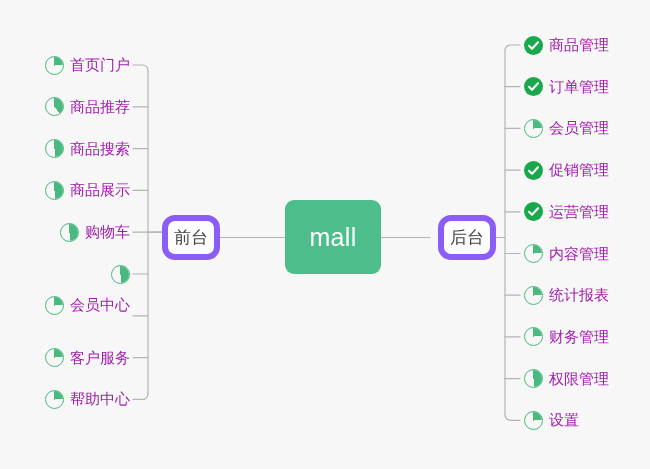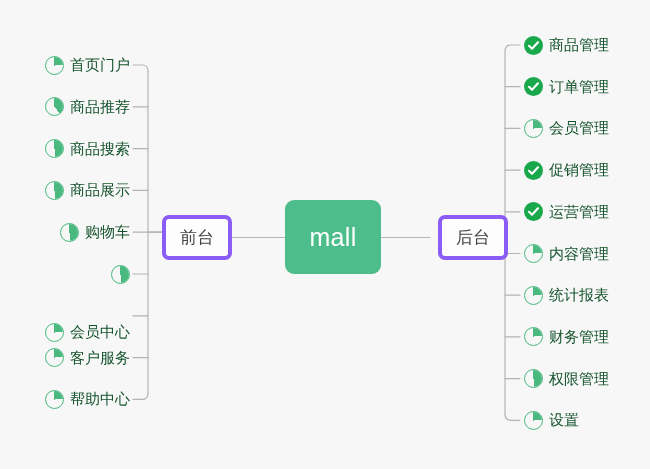--- a/index.html
+++ b/index.html
@@ -42,25 +42,25 @@
     justify-content: center;
     color: #ffffff;
     font-size: 25px;
     letter-spacing: 0.3px;
     z-index: 5;
   }
 
   
   .branch-node {
     position: absolute;
-    width: 70px;
+    width: 58px;
     height: 45px;
     background: #fdfdfd;
-    border: 4px solid #8b5cf6;
-    border-radius: 7px;
+    border: 6px solid #8b5cf6;
+    border-radius: 13px;
     display: flex;
     align-items: center;
     justify-content: center;
     color: #444;
     font-size: 17px;
     box-sizing: border-box;
     z-index: 5;
   }
   .branch-node.left  { left: 162px; top: 215px; }
   .branch-node.right { left: 438px; top: 215px; }
@@ -78,21 +78,21 @@
     flex-direction: row;
     justify-content: flex-end;
   }
   .leaf.right-leaf {
     left: 524px;
     flex-direction: row;
     justify-content: flex-start;
   }
   .leaf-label {
     font-size: 15px;
-    color: #14532d;
+    color: #a21caf;
     white-space: nowrap;
     line-height: 22px;
   }
   .leaf.left-leaf .leaf-label  { margin-left: 6px; }
   .leaf.right-leaf .leaf-label { margin-left: 6px; }
 
   .leaf-icon {
     width: 19px;
     height: 19px;
     flex: 0 0 19px;
@@ -196,21 +196,21 @@
         <span class="leaf-icon progress">
           <span class="wedge" style="background:conic-gradient(from 0deg,#49b97f 0deg,#49b97f 180deg, transparent 180deg, transparent 360deg);"></span>
         </span>
         <span class="leaf-label">购物车</span>
       </div>
       <div class="leaf left-leaf" style="top: 263px;">
         <span class="leaf-icon progress">
           <span class="wedge" style="background:conic-gradient(from 0deg,#49b97f 0deg,#49b97f 180deg, transparent 180deg, transparent 360deg);"></span>
         </span>
       </div>
-      <div class="leaf left-leaf" style="top: 321px;">
+      <div class="leaf left-leaf" style="top: 294px;">
         <span class="leaf-icon progress">
           <span class="wedge" style="background:conic-gradient(from 0deg,#49b97f 0deg,#49b97f 90deg, transparent 90deg, transparent 360deg);"></span>
         </span>
         <span class="leaf-label">会员中心</span>
       </div>
       <div class="leaf left-leaf" style="top: 346.6px;">
         <span class="leaf-icon progress">
           <span class="wedge" style="background:conic-gradient(from 0deg,#49b97f 0deg,#49b97f 90deg, transparent 90deg, transparent 360deg);"></span>
         </span>
         <span class="leaf-label">客户服务</span>

